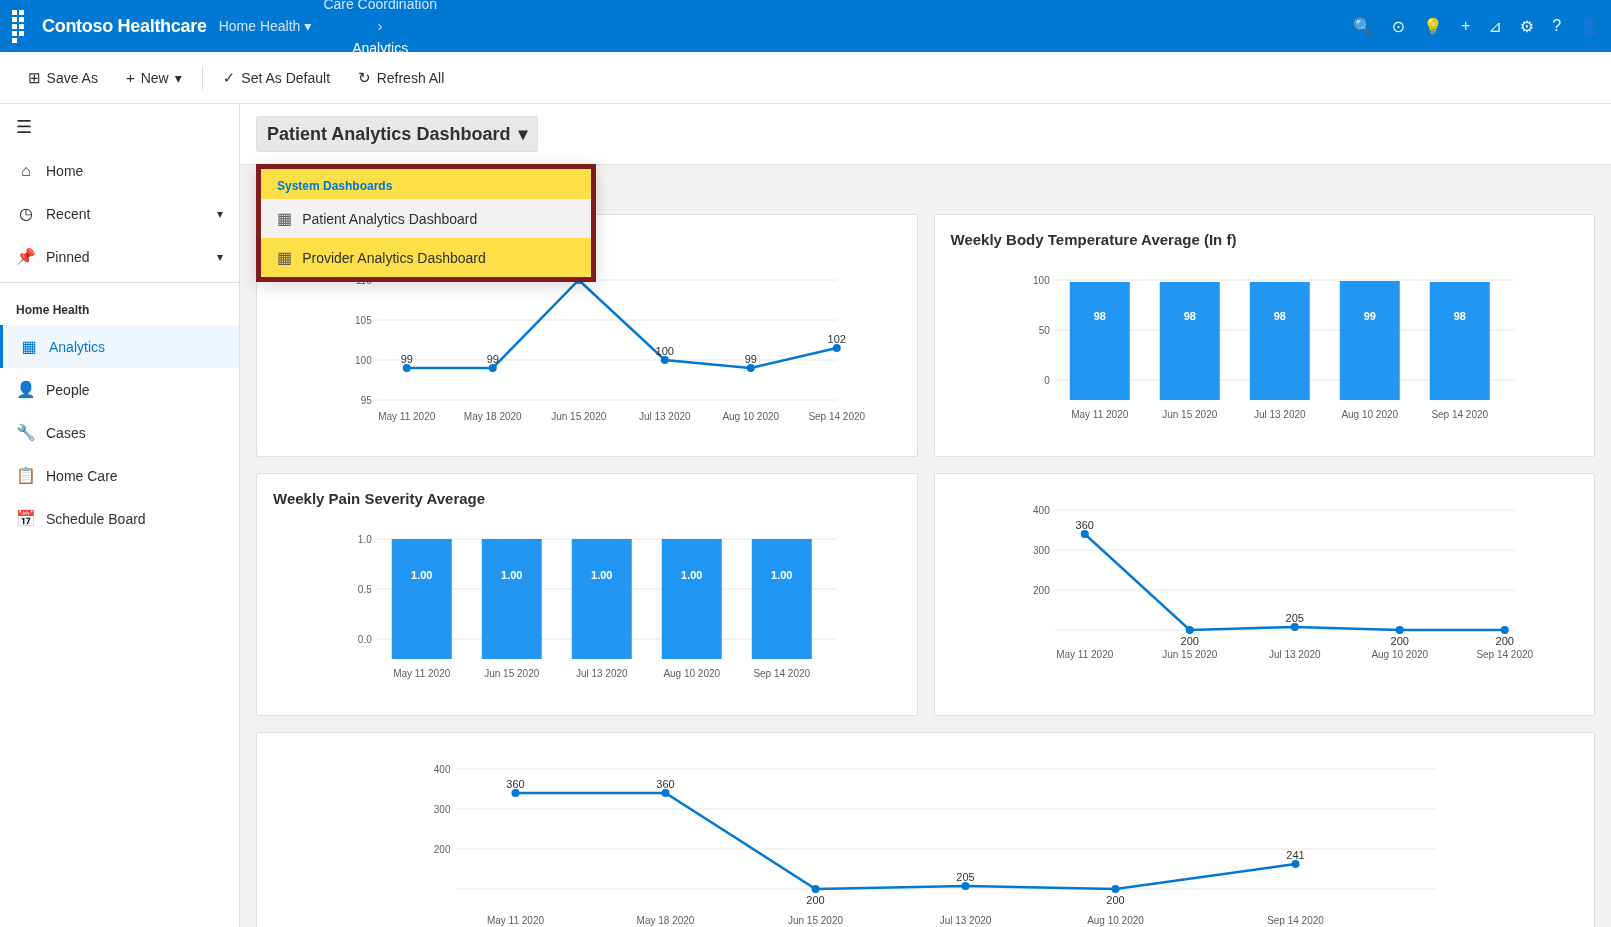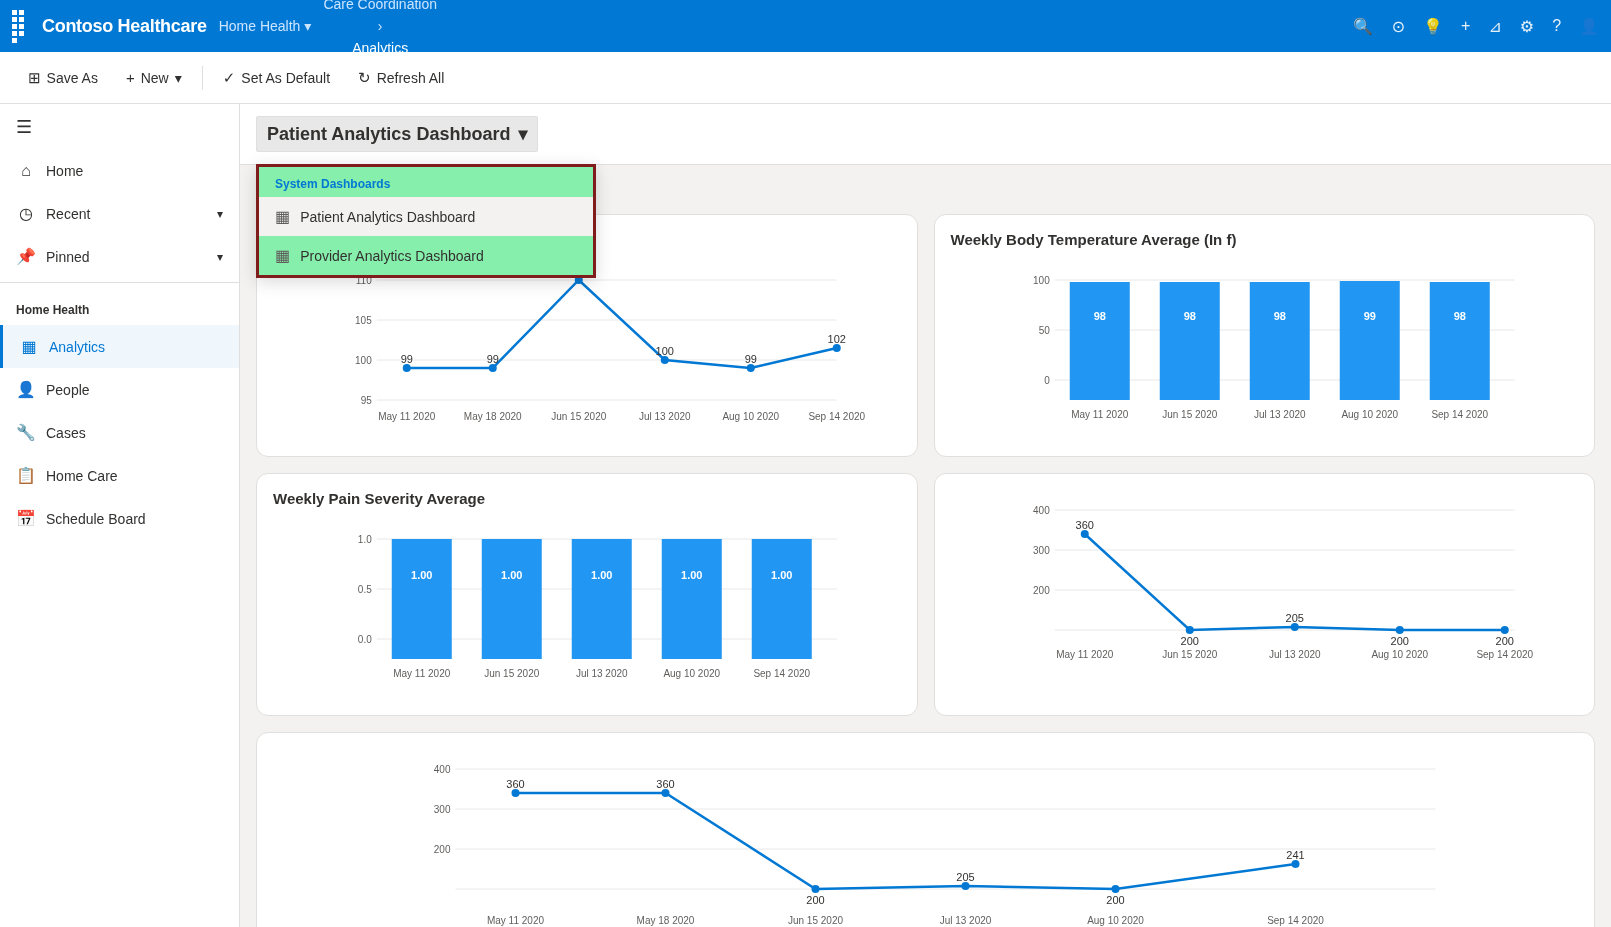--- a/index.html
+++ b/index.html
@@ -78,21 +78,21 @@
       display: flex; align-items: center; gap: 8px;
       font-size: 18px; font-weight: 600; color: #323130;
       cursor: pointer; padding: 6px 10px;
       border: 1px solid #e1dfdd; border-radius: 2px;
       background: #e8e8e8;
     }
 
     
     .dropdown-menu {
       position: absolute; top: 100%; left: 16px;
-      background: #86efac; border: 3px solid #7f1d1d;
+      background: #fde047; border: 5px solid #7f1d1d;
       box-shadow: 0 4px 16px rgba(0,0,0,0.15);
       width: 340px; z-index: 100;
     }
     .dropdown-section-label {
       padding: 10px 16px 6px; font-size: 12px;
       font-weight: 600; color: #0078d4;
     }
     .dropdown-item {
       display: flex; align-items: center; gap: 10px;
       padding: 10px 16px; cursor: pointer; color: #323130;
@@ -103,21 +103,21 @@
 
     
     .content-area { padding: 16px; }
     .content-header { display: flex; align-items: center; gap: 12px; margin-bottom: 16px; }
     .patient-selector { display: flex; align-items: center; gap: 4px; cursor: pointer; color: #323130; font-size: 14px; }
 
     
     .charts-grid { display: grid; grid-template-columns: 1fr 1fr; gap: 16px; }
     .chart-card {
       background: white; border: 1px solid #e1dfdd;
-      border-radius: 12px; padding: 16px; position: relative;
+      border-radius: 2px; padding: 16px; position: relative;
     }
     .chart-card.full-width { grid-column: 1 / -1; }
     .chart-title { font-size: 15px; font-weight: 600; color: #323130; margin-bottom: 12px; }
 
     
     .chart-container { position: relative; }
     svg { display: block; }
     .chart-bar-label { font-size: 11px; fill: white; font-weight: 600; text-anchor: middle; }
     .chart-line { stroke: #0078d4; stroke-width: 2.5; fill: none; }
     .chart-dot { fill: #0078d4; }

